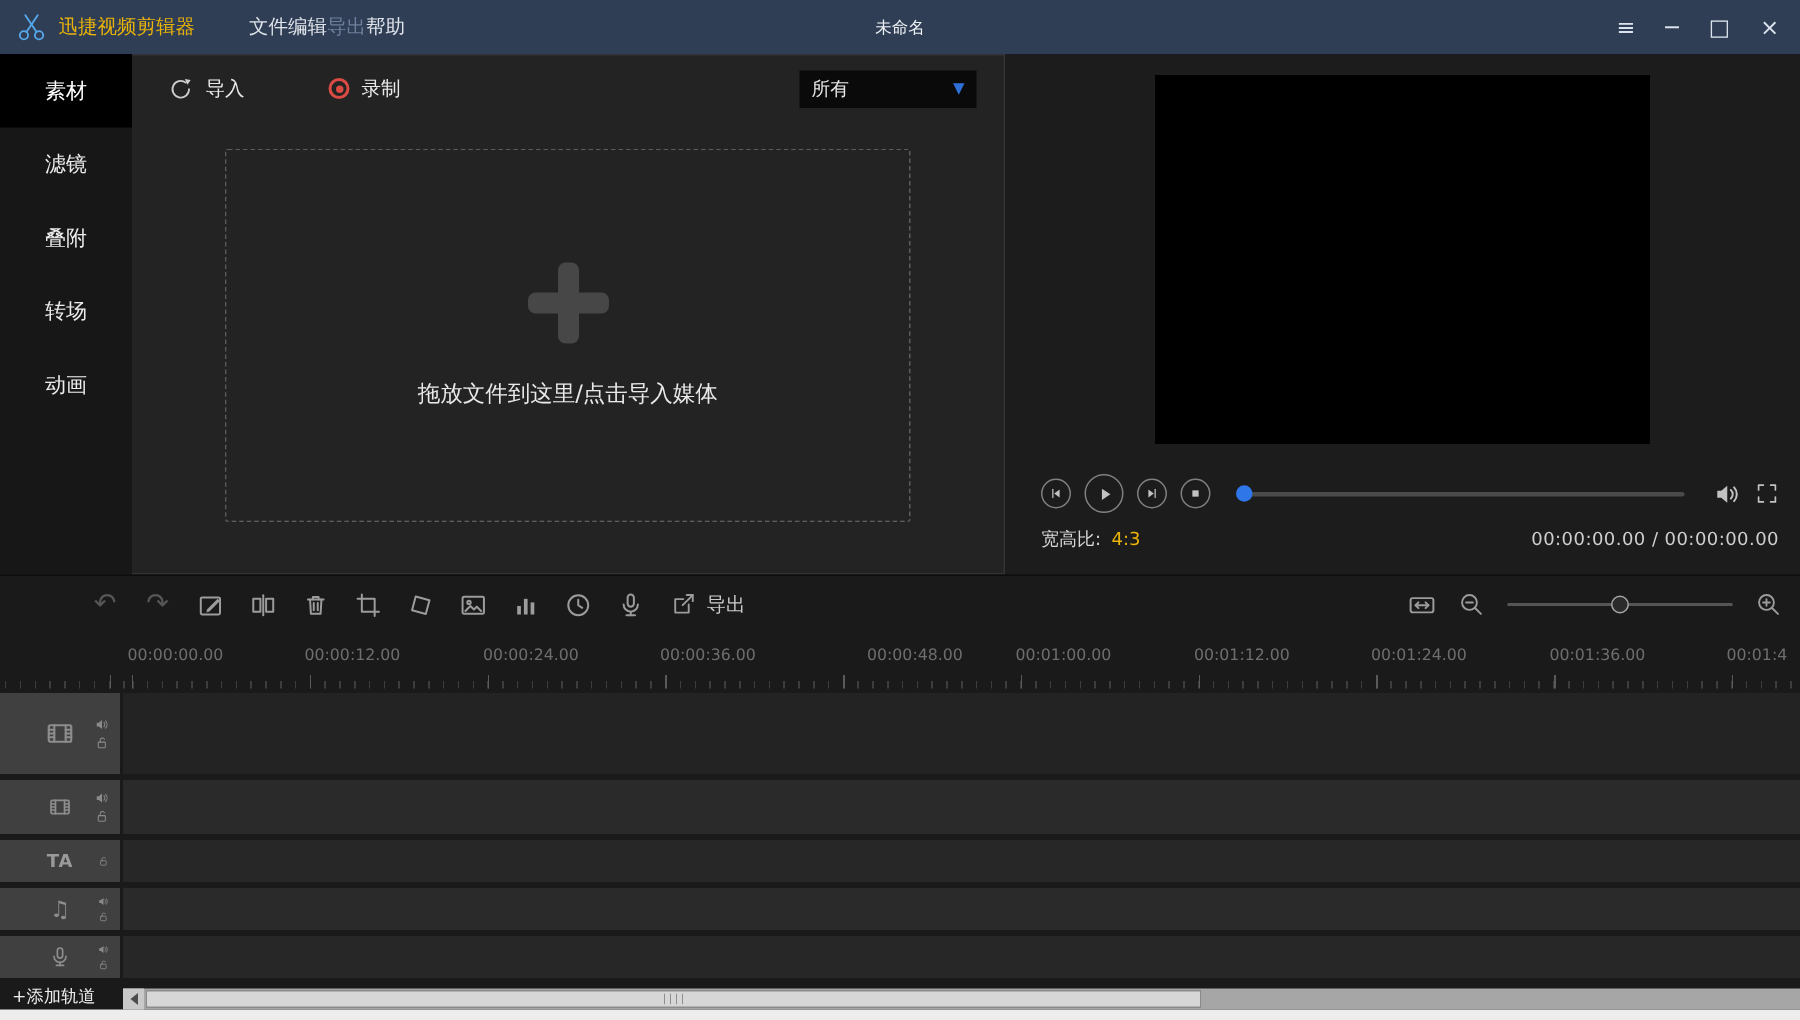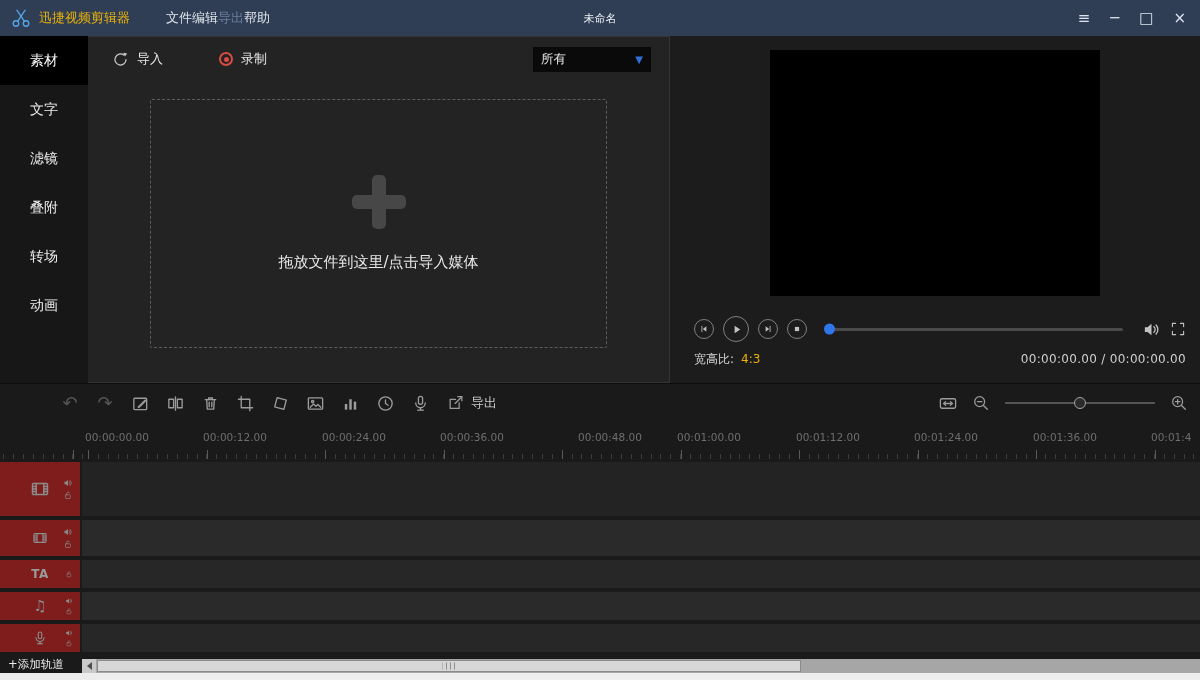--- a/index.html
+++ b/index.html
@@ -77,21 +77,21 @@
   .ruler { position:absolute; top:38px; left:0; right:0; height:40px; }
   .rmark { position:absolute; top:9px; font-size:10.5px; color:#6e6e6e; white-space:nowrap; }
   .ticks-minor { position:absolute; bottom:3px; left:0; right:0; height:5px;
     background:repeating-linear-gradient(to right,#3d3d3d 0 1px,transparent 1px 9.87px); background-position-x:88px; }
   .ticks-major { position:absolute; bottom:3px; left:0; right:0; height:9px;
     background:repeating-linear-gradient(to right,#5a5a5a 0 1px,transparent 1px 118.5px); background-position-x:88px; }
 
   .tracks { position:absolute; top:78px; left:0; right:0; }
   .trow { display:flex; margin-bottom:4px; }
   .h54{height:54px} .h36{height:36px} .h28{height:28px}
-  .thead { width:80px; flex:0 0 80px; background:#7f1d1d; position:relative; display:flex; align-items:center; justify-content:center; margin-right:2px; cursor:pointer; }
+  .thead { width:80px; flex:0 0 80px; background:#404040; position:relative; display:flex; align-items:center; justify-content:center; margin-right:2px; cursor:pointer; }
   .thead .main-ic { color:#8d8d8d; }
   .thead .main-ic.sm svg { width:16px; height:16px; }
   .thead .main-ic svg { width:20px; height:20px; }
   .minis { position:absolute; right:7px; top:50%; transform:translateY(-50%); display:flex; flex-direction:column; gap:2px; align-items:center; }
   .minis svg { width:10px; height:10px; color:#8a8a8a; cursor:pointer; }
   .h28 .minis svg { width:8px; height:8px; }
   .tlane { flex:1; cursor:pointer; }
   .lane-a{background:#232323} .lane-b{background:#2a2a2a} .lane-c{background:#272727}
   .ta { font-size:12px; font-weight:bold; color:#9a9a9a; letter-spacing:.5px; }
   .note { font-size:15px; color:#8d8d8d; line-height:1; }
@@ -249,21 +249,20 @@
       <span>─</span>
       <span>□</span>
       <span>×</span>
     </div>
   </header>
 
   <div class="main">
 
     <aside class="sidebar">
       <div class="side-item active">素材</div>
-      <div class="side-item">文字</div>
       <div class="side-item">滤镜</div>
       <div class="side-item">叠附</div>
       <div class="side-item">转场</div>
       <div class="side-item">动画</div>
     </aside>
 
     <section class="media">
       <div class="mtoolbar">
         <div class="mtool">
           <svg class="svgi">

